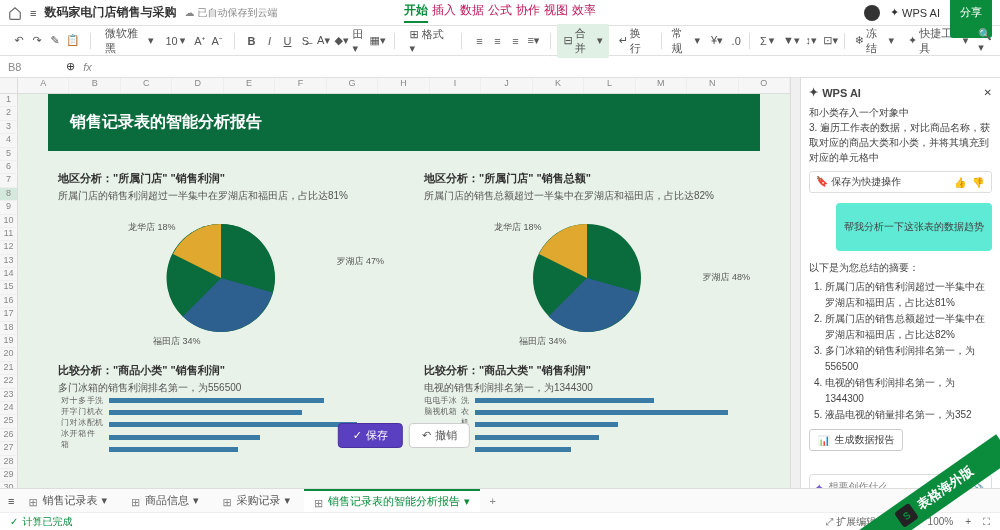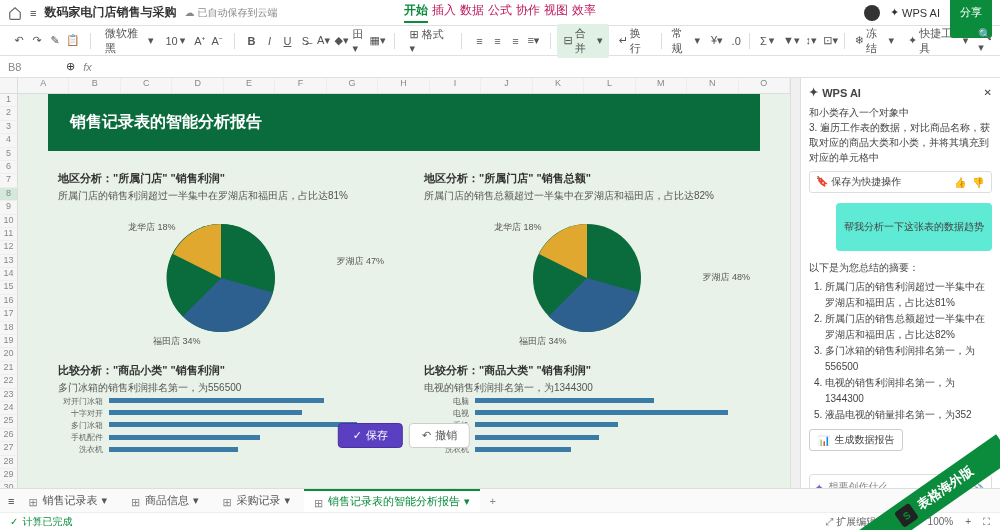--- a/index.html
+++ b/index.html
@@ -36,21 +36,21 @@
 .report-title { font-size: 16px; font-weight: 600; }
 .report-sub { font-size: 12px; color: #a5d4b5; margin-top: 4px; }
 .chart-row { display: flex; gap: 40px; margin-top: 20px; padding: 0 10px; }
 .chart-block { flex: 1; }
 .chart-title { font-size: 11px; font-weight: 600; color: #333; }
 .chart-desc { font-size: 10px; color: #555; margin-top: 3px; }
 .pie-wrap { display: flex; align-items: center; justify-content: center; height: 150px; position: relative; }
 .pie-labels { position: absolute; width: 100%; height: 100%; font-size: 9px; color: #555; }
 .lbl { position: absolute; margin-left: 40px; }
 .bar-chart { height: 60px; display: flex; gap: 6px; position: relative; }
-.bar-labels { width: 45px; display: flex; flex-direction: column; justify-content: space-around; font-size: 8px; color: #666; text-align: right; }
+.bar-labels { width: 45px; display: flex; flex-direction: row; justify-content: space-around; font-size: 8px; color: #666; text-align: right; }
 .bar-bars { flex: 1; display: flex; flex-direction: column; justify-content: space-around; gap: 2px; }
 .hbar { height: 5px; background: #3a7ca5; }
 .float-btns { position: absolute; bottom: 60px; left: 50%; transform: translateX(-50%); display: flex; gap: 6px; z-index: 10; }
 .save-pill { background: #5a3fc0; color: #fff; padding: 4px 14px; border-radius: 4px; font-size: 11px; border: 1px solid #4a30a0; display: flex; align-items: center; gap: 4px; }
 .revert-pill { background: #fff; color: #555; padding: 4px 12px; border-radius: 4px; font-size: 11px; border: 1px solid #ccc; display: flex; align-items: center; gap: 4px; }
 .ai-panel { width: 200px; border-left: 1px solid #ddd; padding: 8px; display: flex; flex-direction: column; font-size: 10px; color: #444; }
 .ai-header { display: flex; align-items: center; justify-content: space-between; margin-bottom: 6px; }
 .ai-title { font-weight: 600; font-size: 11px; display: flex; align-items: center; gap: 4px; }
 .ai-context { line-height: 1.5; margin-bottom: 6px; }
 .ai-save-op { border: 1px solid #ddd; border-radius: 3px; padding: 3px 6px; display: flex; align-items: center; justify-content: space-between; font-size: 10px; margin-bottom: 10px; }

